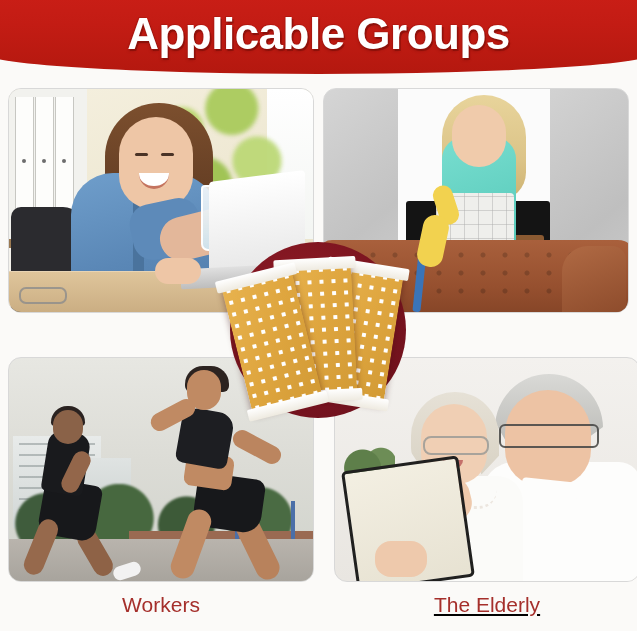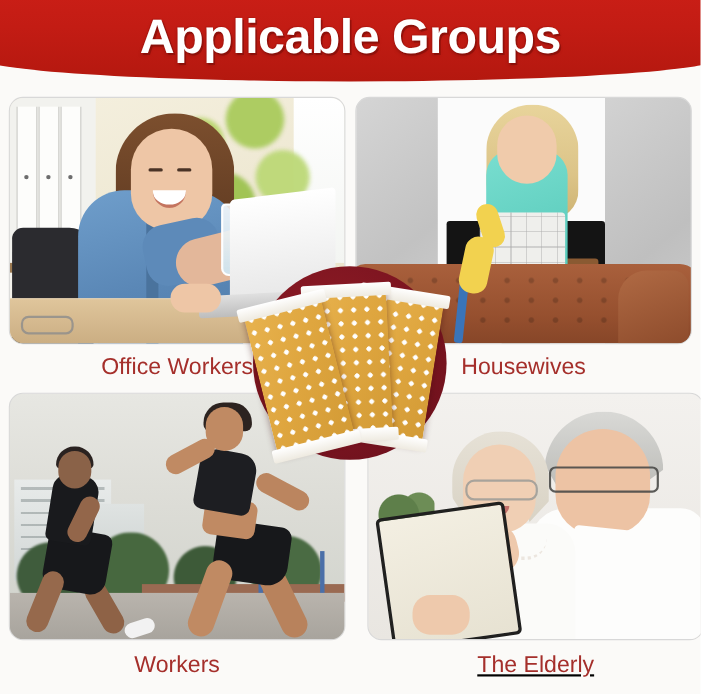--- a/index.html
+++ b/index.html
@@ -305,42 +305,40 @@
         <div class="sleeve"></div>
         <div class="arm"></div>
         <div class="glass-water"></div>
         <div class="desk-edge"></div>
         <div class="desk"></div>
         <div class="laptop-screen"></div>
         <div class="laptop-base"></div>
         <div class="hand"></div>
         <div class="glasses"></div>
       </div>
-      <div class="caption">Office Workers</div>
     </div>
 
     <div class="cell cell-tr">
       <div class="photo p2">
         <div class="tex-l"></div>
         <div class="wall"></div>
         <div class="tex-r"></div>
         <div class="fire"></div>
         <div class="logs"></div>
         <div class="hair2"></div>
         <div class="body"></div>
         <div class="head2"></div>
         <div class="apron"></div>
         <div class="glove2"></div>
         <div class="legs"></div>
         <div class="sofa"></div>
         <div class="arm-sofa"></div>
         <div class="mop"></div>
         <div class="glove"></div>
       </div>
-      <div class="caption">Housewives</div>
     </div>
 
     <div class="cell cell-bl">
       <div class="photo p3">
         <div class="bldg"></div>
         <div class="bldg2"></div>
         <div class="trees"></div>
         <div class="wall3"></div>
         <div class="rail"></div>
         <div class="ground"></div>

